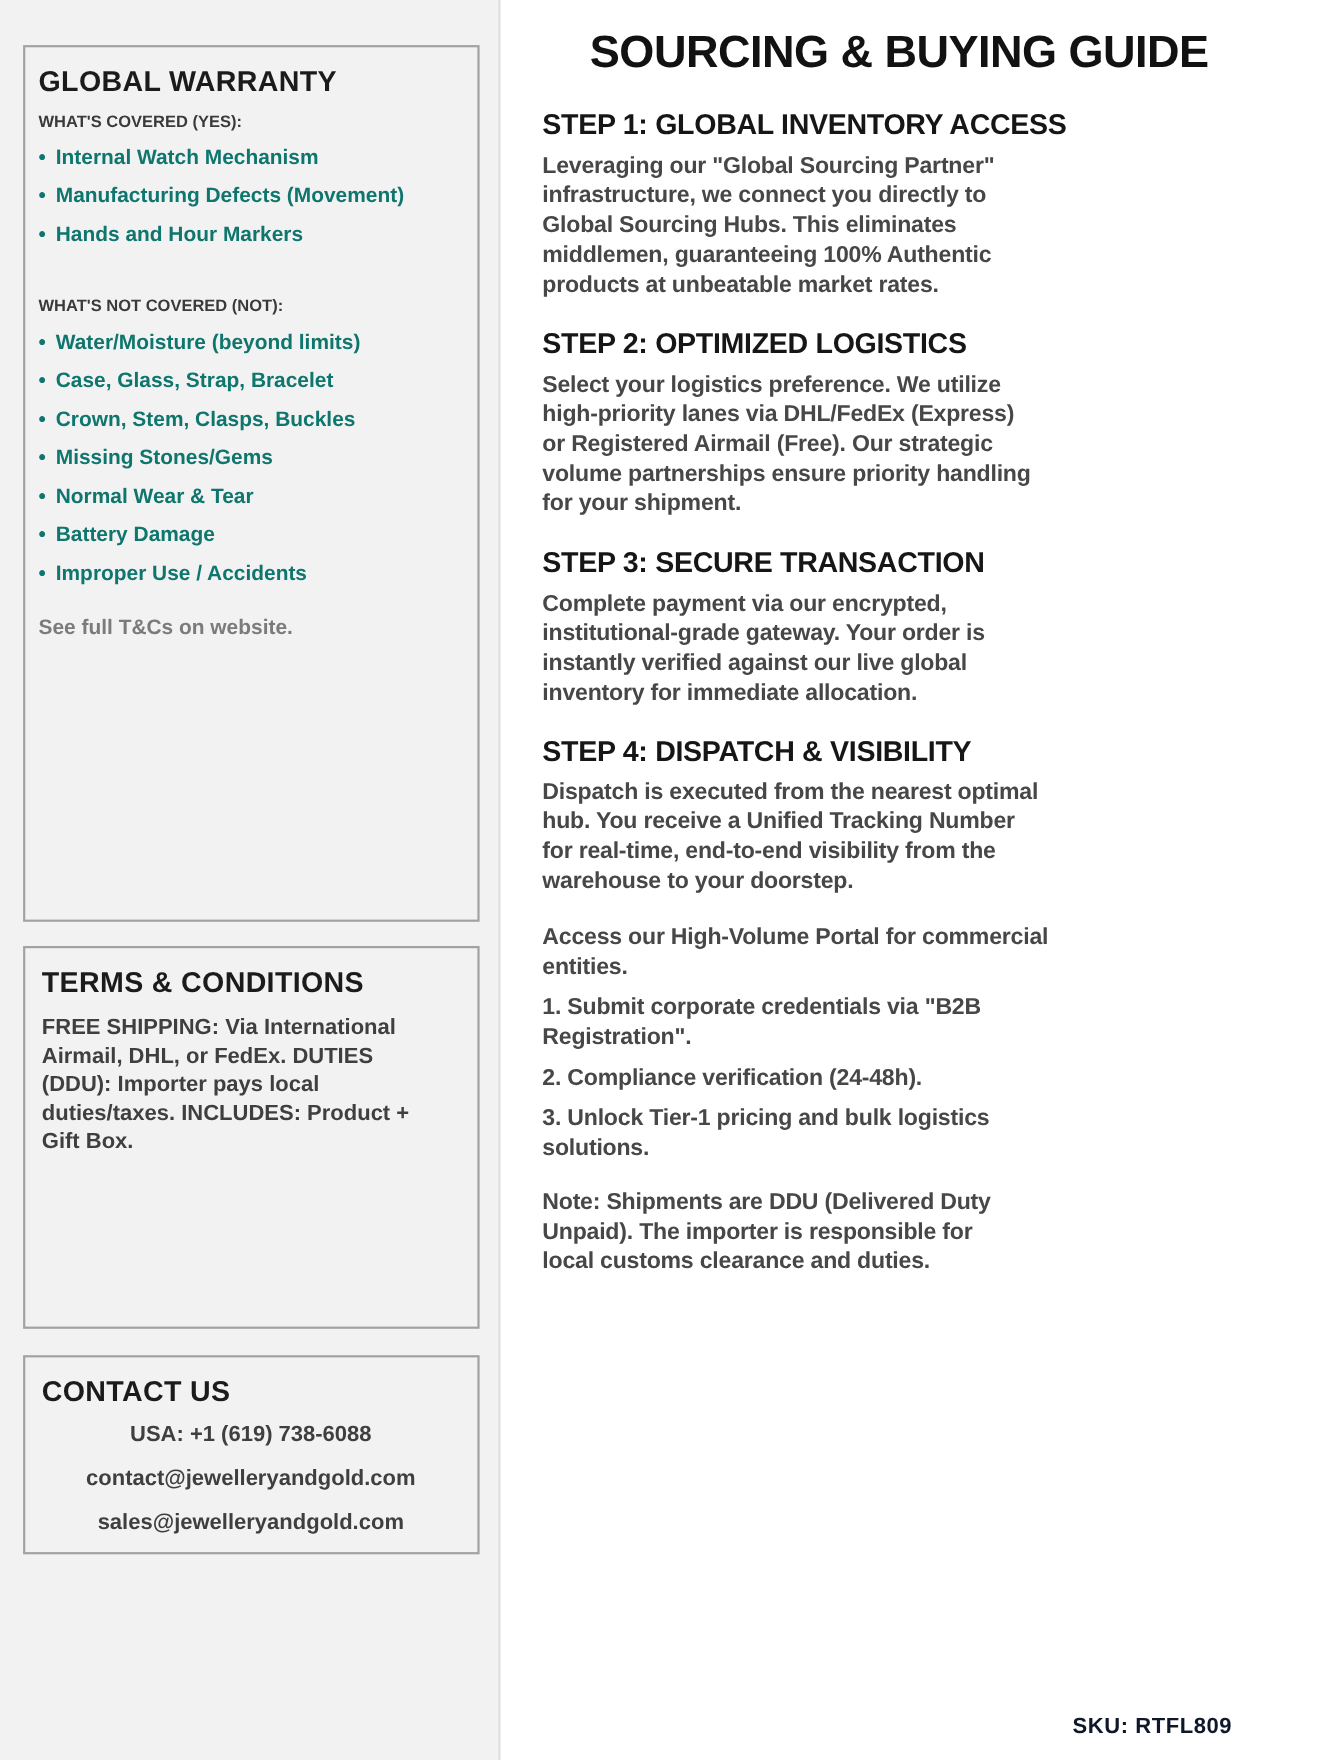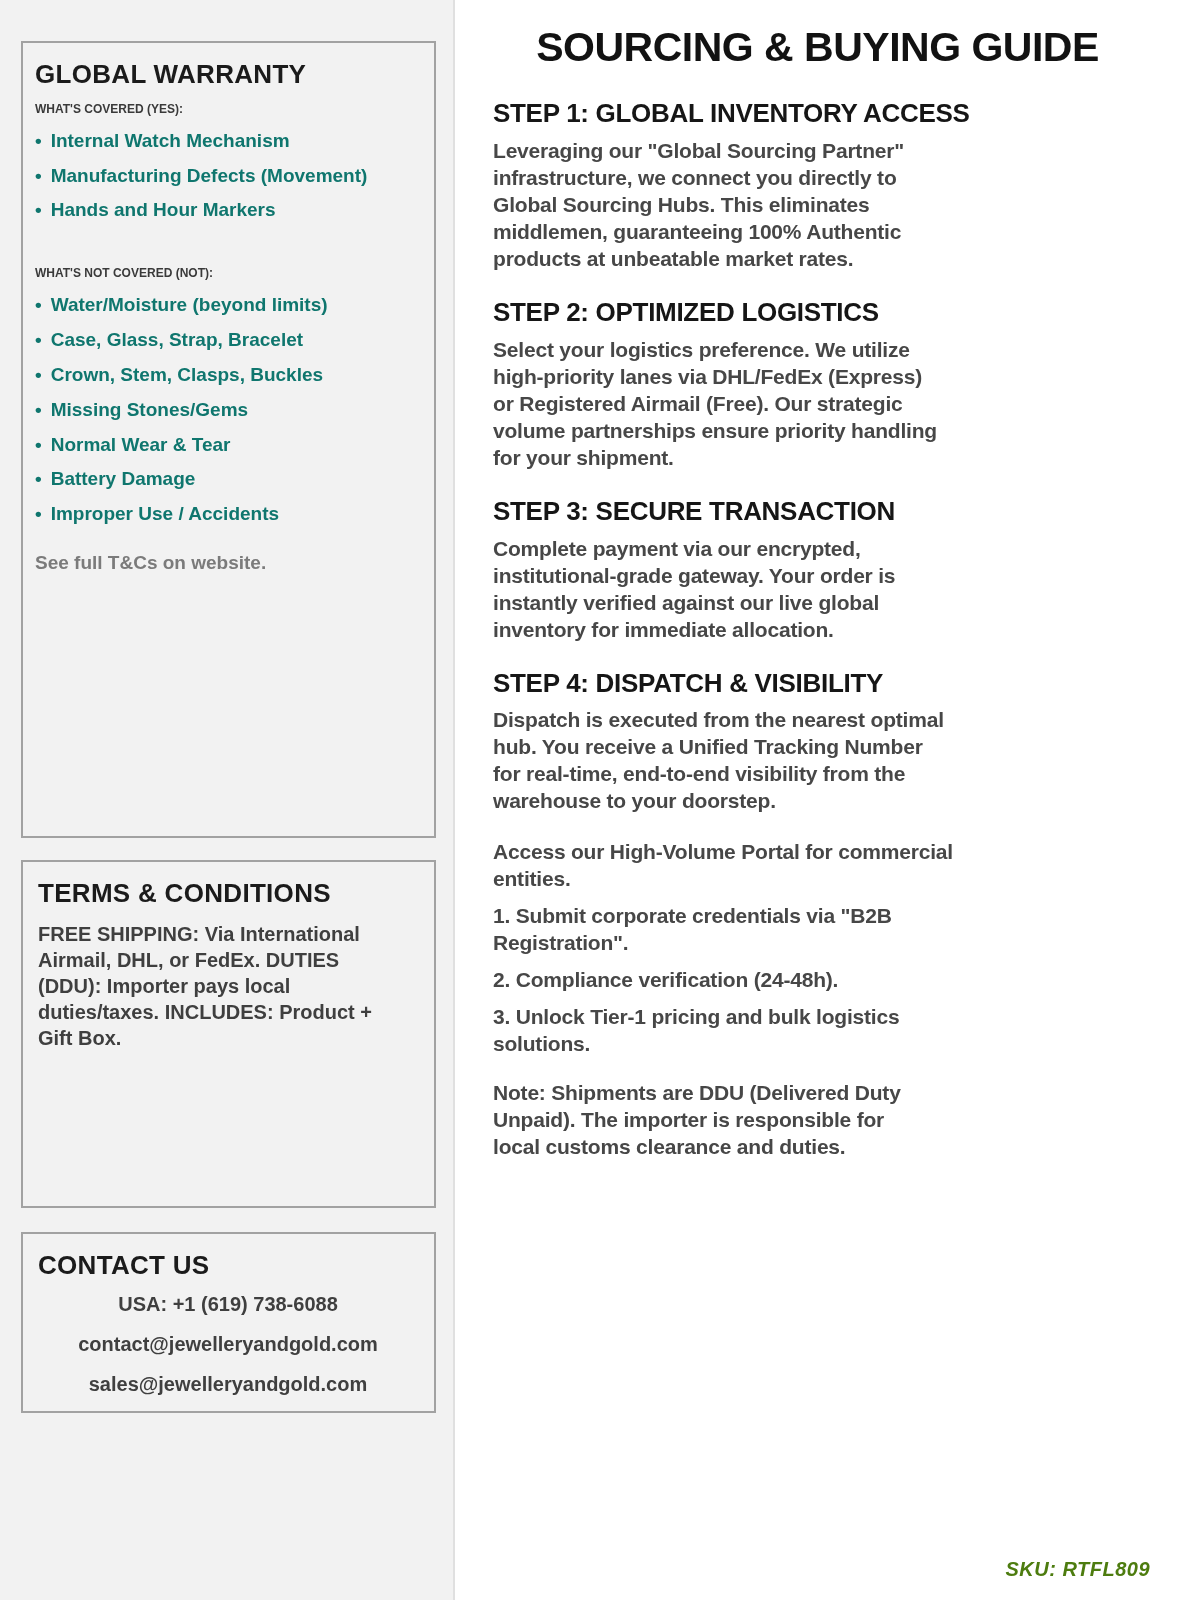--- a/index.html
+++ b/index.html
@@ -39,21 +39,21 @@
   .panel h2 {
     margin: 0 0 12px;
     font-size: 26px;
     font-weight: bold;
     color: #1b1b1b;
     letter-spacing: 0.3px;
     line-height: 1.2;
   }
   .side-sub {
     margin: 0 0 12px;
-    font-size: 12px;
+    font-size: 15px;
     font-weight: bold;
     color: #3a3a3a;
     line-height: 1.2;
   }
   .side-sub.not-covered { margin-top: 44px; }
   .bullet {
     margin: 0 0 11px;
     font-size: 19px;
     font-weight: bold;
     color: #0f766e;
@@ -113,27 +113,26 @@
     line-height: 27px;
     letter-spacing: -0.2px;
     white-space: pre-line;
   }
   .b2b p { margin-bottom: 10px; }
   .b2b p.lead { margin-bottom: 10px; }
   .b2b p.note { margin-top: 22px; }
 
   .sku {
     position: absolute;
-    right: 50px;
+    right: 80px;
     bottom: 19px;
     font-size: 20px;
     font-weight: bold;
-    color: #4d7c0f;
+    color: #0f172a;
     letter-spacing: 0.5px;
-    font-style: italic;
   }
 </style>
 </head>
 <body>
 
 <div class="page">
 
   <aside class="sidebar">
 
     <section class="panel panel-warranty">

